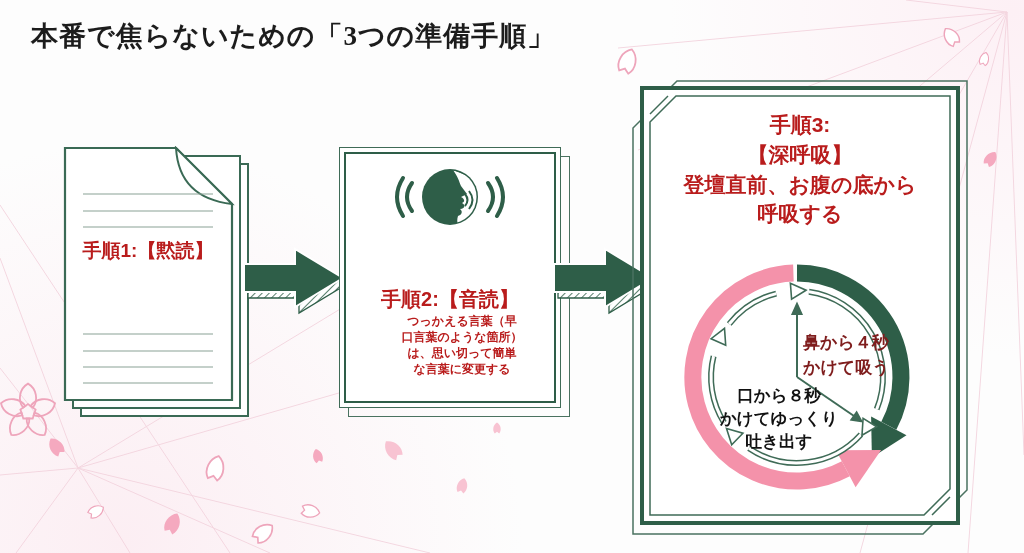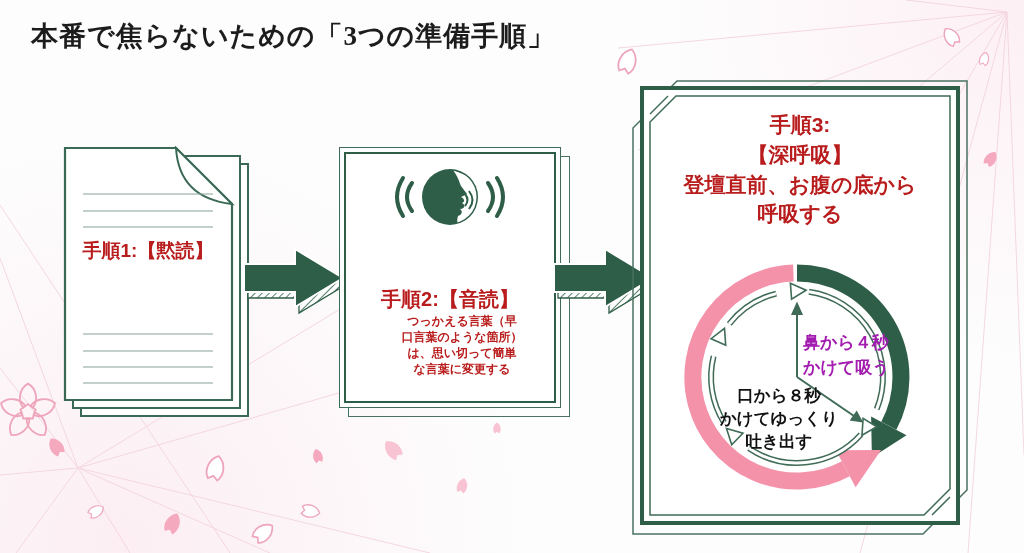--- a/index.html
+++ b/index.html
@@ -24,21 +24,21 @@
   .box2 .layer{position:absolute;left:9px;top:9px;width:100%;height:100%;
     border:1.5px solid #4a7260;box-sizing:border-box;}
   .box2 .outer{position:absolute;inset:0;background:#fff;border:1.5px solid #3f6b57;
     padding:4px;box-sizing:border-box;}
   .box2 .inner{width:100%;height:100%;border:2.5px solid #2e5e48;box-sizing:border-box;}
   #box2-icon{left:36px;top:10px;}
   #box2-heading{left:10px;top:139px;width:202px;font-size:20px;}
   #box2-body{left:7px;top:167px;width:208px;font-size:12px;line-height:1.33;margin-left:12px;}
   #box3-heading{left:660px;top:110px;width:280px;font-size:21px;line-height:1.42;}
   #inhale-label{left:803px;top:331px;width:140px;font-size:17px;line-height:1.45;
-    font-weight:700;color:#a21caf;text-align:left;}
+    font-weight:700;color:#7f1d1d;text-align:left;}
   #exhale-label{left:708px;top:384px;width:142px;font-size:16.5px;line-height:1.4;
     font-weight:700;color:#111;text-align:center;}
   svg{display:block;}
 </style>
 </head>
 <body>
 
 <svg class="abs" style="left:0;top:0;" width="1024" height="553" viewBox="0 0 1024 553">
   <defs>
     <path id="petal" d="M0,-12 C7,-8 9,2 4,8 L0,5 L-4,8 C-9,2 -7,-8 0,-12 Z"></path>

